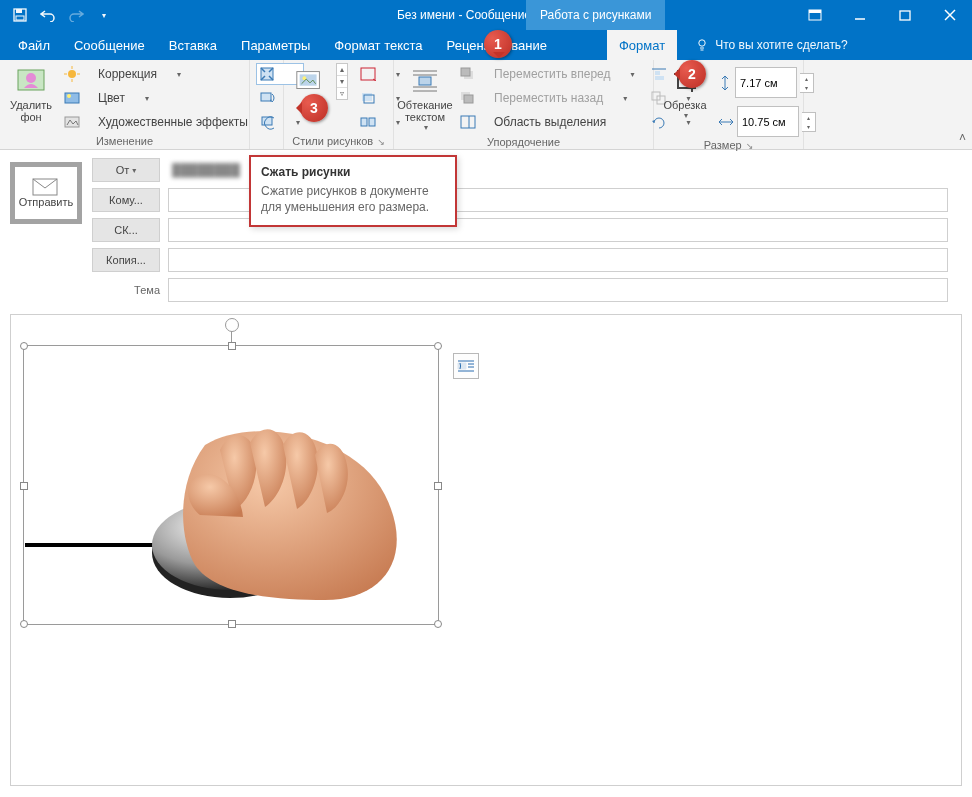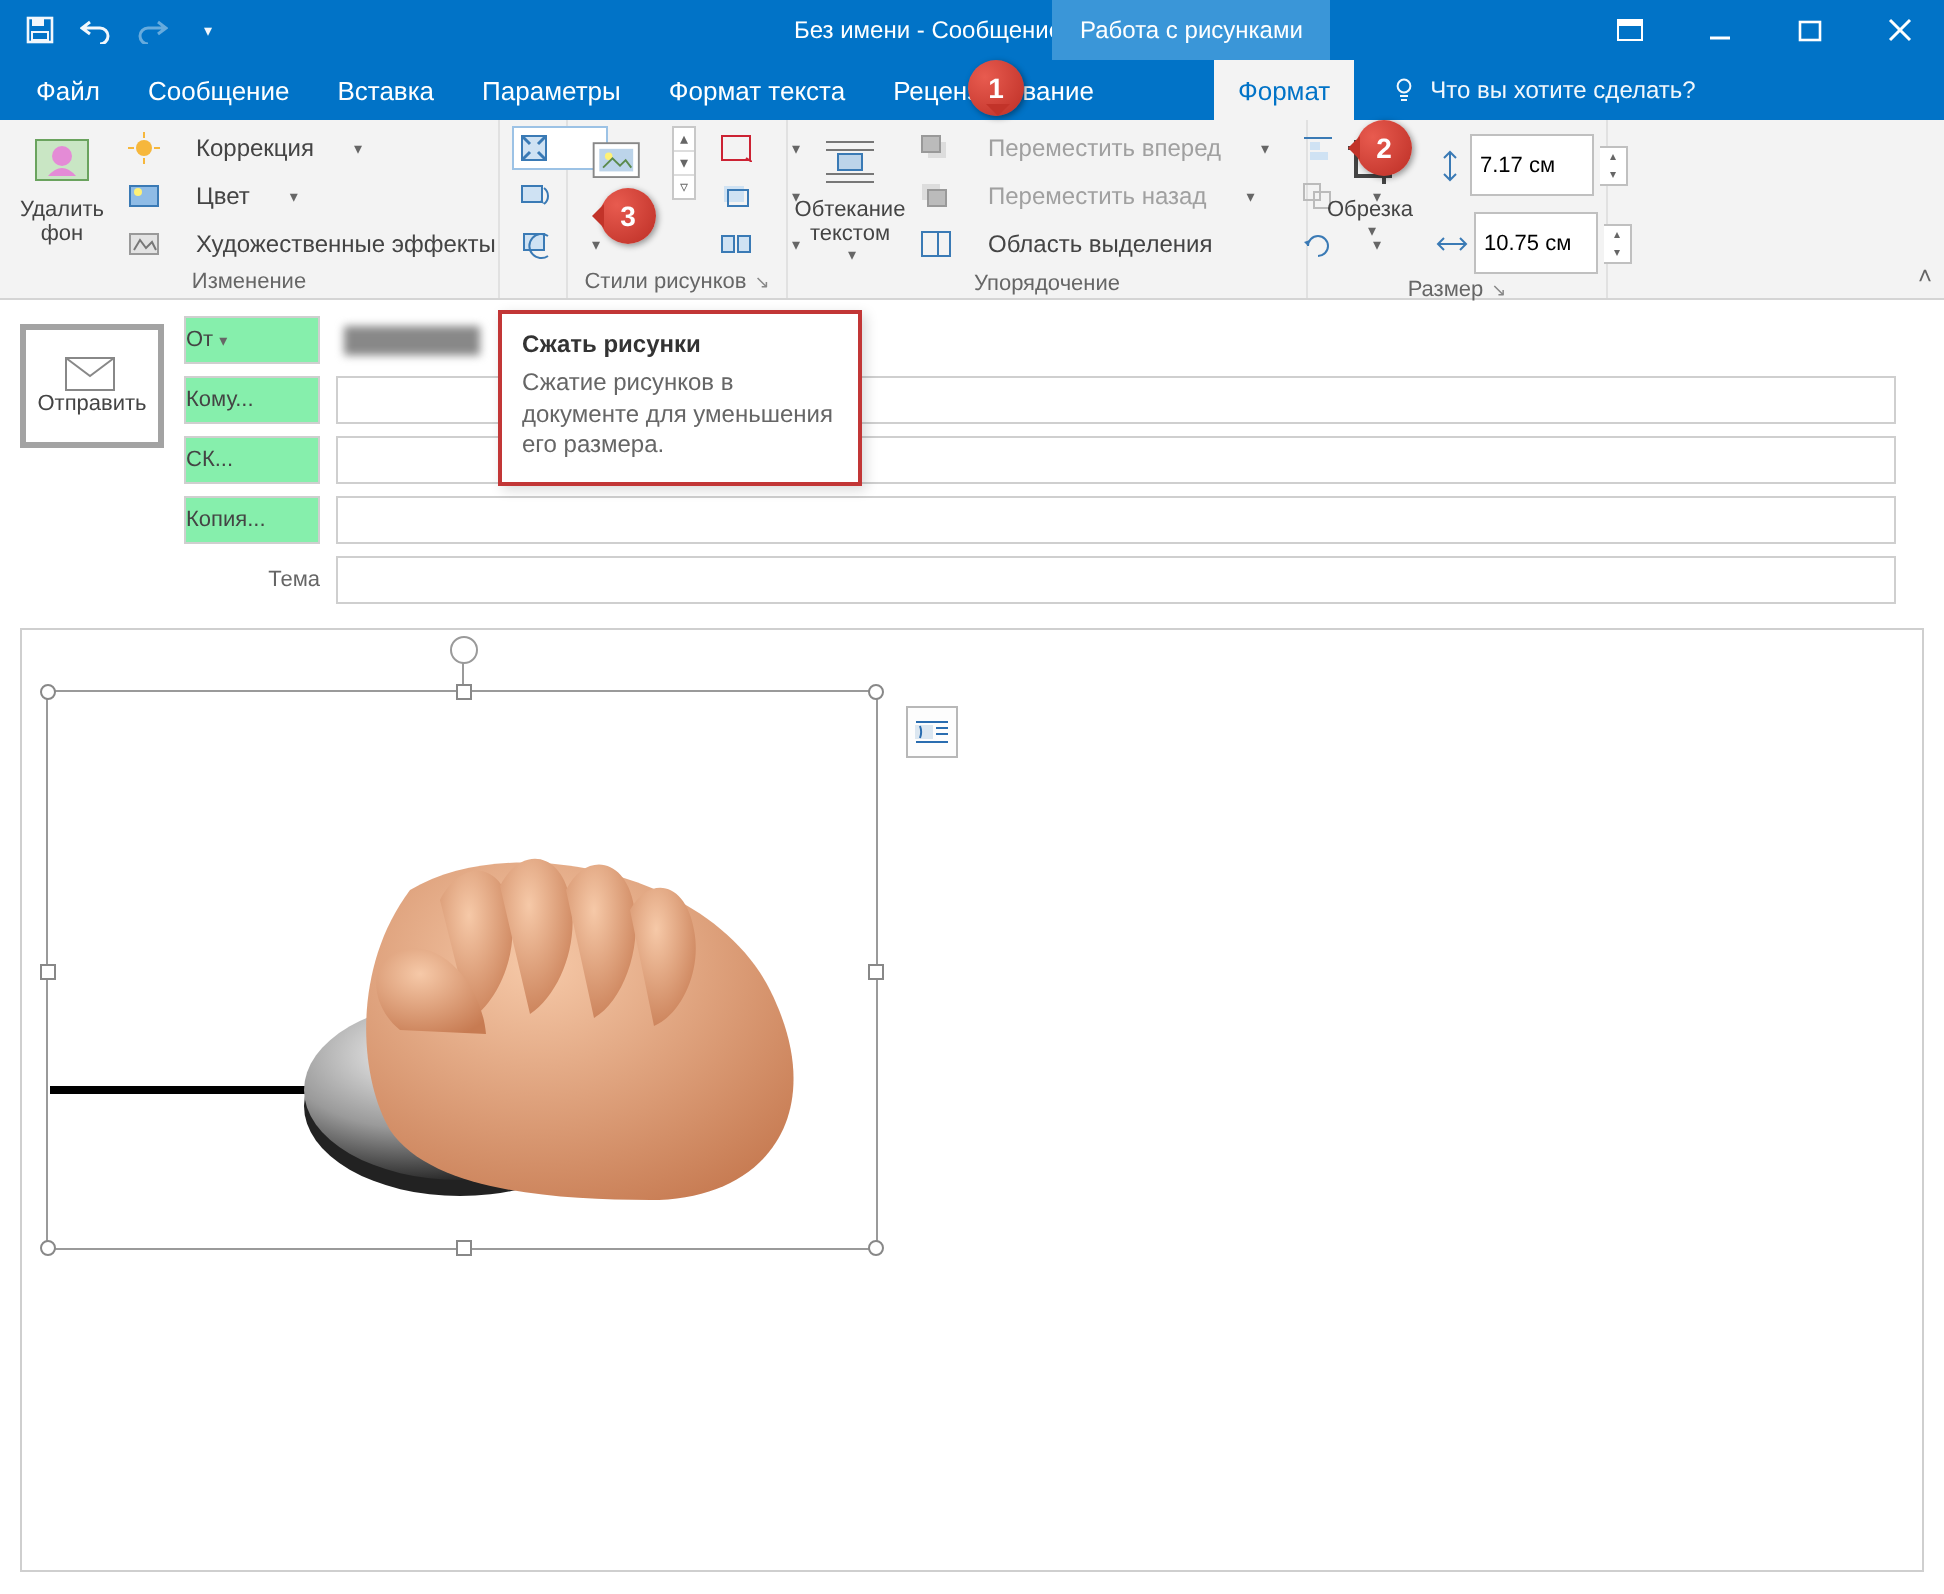--- a/index.html
+++ b/index.html
@@ -37,36 +37,36 @@
   .dd { font-size:8px; color:#666; margin-left:2px; }
   .dialog-launcher { font-size:9px; color:#888; margin-left:4px; }
 
   .size-input { width:62px; height:31px; border:1px solid #c0c0c0; background:#fff; font-size:11px; padding:0 4px; display:flex; align-items:center; }
   .spin { width:14px; height:20px; border:1px solid #c0c0c0; border-left:none; background:#fff; display:flex; flex-direction:column; }
   .spin div { flex:1; display:flex; align-items:center; justify-content:center; font-size:6px; color:#666; }
 
   .collapse-ribbon { position:absolute; right:6px; bottom:4px; font-size:12px; color:#666; }
 
   
-  .tooltip { position:absolute; left:249px; top:155px; width:182px; background:#fff; border:2px solid #c23636; padding:8px 10px 10px; box-shadow:2px 2px 6px rgba(0,0,0,.15); z-index:30; }
+  .tooltip { position:absolute; left:249px; top:155px; width:208px; background:#fff; border:2px solid #c23636; padding:8px 10px 10px; box-shadow:2px 2px 6px rgba(0,0,0,.15); z-index:30; }
   .tooltip .tt-title { font-weight:bold; font-size:12px; color:#333; }
   .tooltip .tt-body { font-size:12px; color:#666; margin-top:5px; line-height:1.3; }
 
   
   .callout { position:absolute; width:28px; height:28px; border-radius:50%; background:radial-gradient(circle at 30% 30%, #e85b4f, #bc2e25); color:#fff; display:flex; align-items:center; justify-content:center; font-weight:bold; font-size:14px; box-shadow:1px 1px 3px rgba(0,0,0,.4); z-index:40; }
   .callout::before { content:""; position:absolute; left:-10px; top:8px; border:6px solid transparent; border-right-color:#c23329; }
   .callout.down::before { left:9px; top:22px; border:6px solid transparent; border-top-color:#c23329; }
 
   
   .compose { padding:8px 10px; display:flex; gap:10px; align-items:flex-start; }
-  .send-btn { width:72px; height:62px; border:3px solid #a3a3a3; display:flex; flex-direction:column; align-items:center; justify-content:center; font-size:11px; color:#444; background:#fff; margin-top:4px; }
+  .send-btn { width:72px; height:62px; border:5px solid #a3a3a3; display:flex; flex-direction:column; align-items:center; justify-content:center; font-size:11px; color:#444; background:#fff; margin-top:4px; }
   .send-btn .ic { width:28px; height:18px; }
   .fields { display:flex; flex-direction:column; gap:6px; flex:0 0 auto; }
   .field-row { display:flex; align-items:center; gap:8px; }
-  .fbtn { width:68px; height:24px; border:1px solid #cfcfcf; background:#86efac; font-size:11px; color:#444; display:flex; align-items:center; }
+  .fbtn { width:68px; height:24px; border:1px solid #cfcfcf; background:#e5e5e5; font-size:11px; color:#444; display:flex; align-items:center; justify-content:center; }
   .flabel { width:68px; text-align:right; font-size:11px; color:#666; }
   .finput { height:24px; border:1px solid #cfcfcf; background:#fff; width:780px; }
   .subj-name { font-size:12px; color:#888; filter:blur(2px); padding-left:4px; }
 
   
   .body-area { border:1px solid #cfcfcf; margin:4px 10px 10px; height:472px; background:#fff; position:relative; }
   .rotate-handle { position:absolute; left:214px; top:3px; width:14px; height:14px; border:1px solid #9a9a9a; border-radius:50%; background:#fff; }
   .rotate-stem { position:absolute; left:220px; top:16px; width:1px; height:14px; background:#9a9a9a; }
   .sel-frame { position:absolute; left:12px; top:30px; width:416px; height:280px; border:1px solid #9a9a9a; }
   .sh { position:absolute; width:8px; height:8px; border:1px solid #888; background:#fff; border-radius:50%; }

